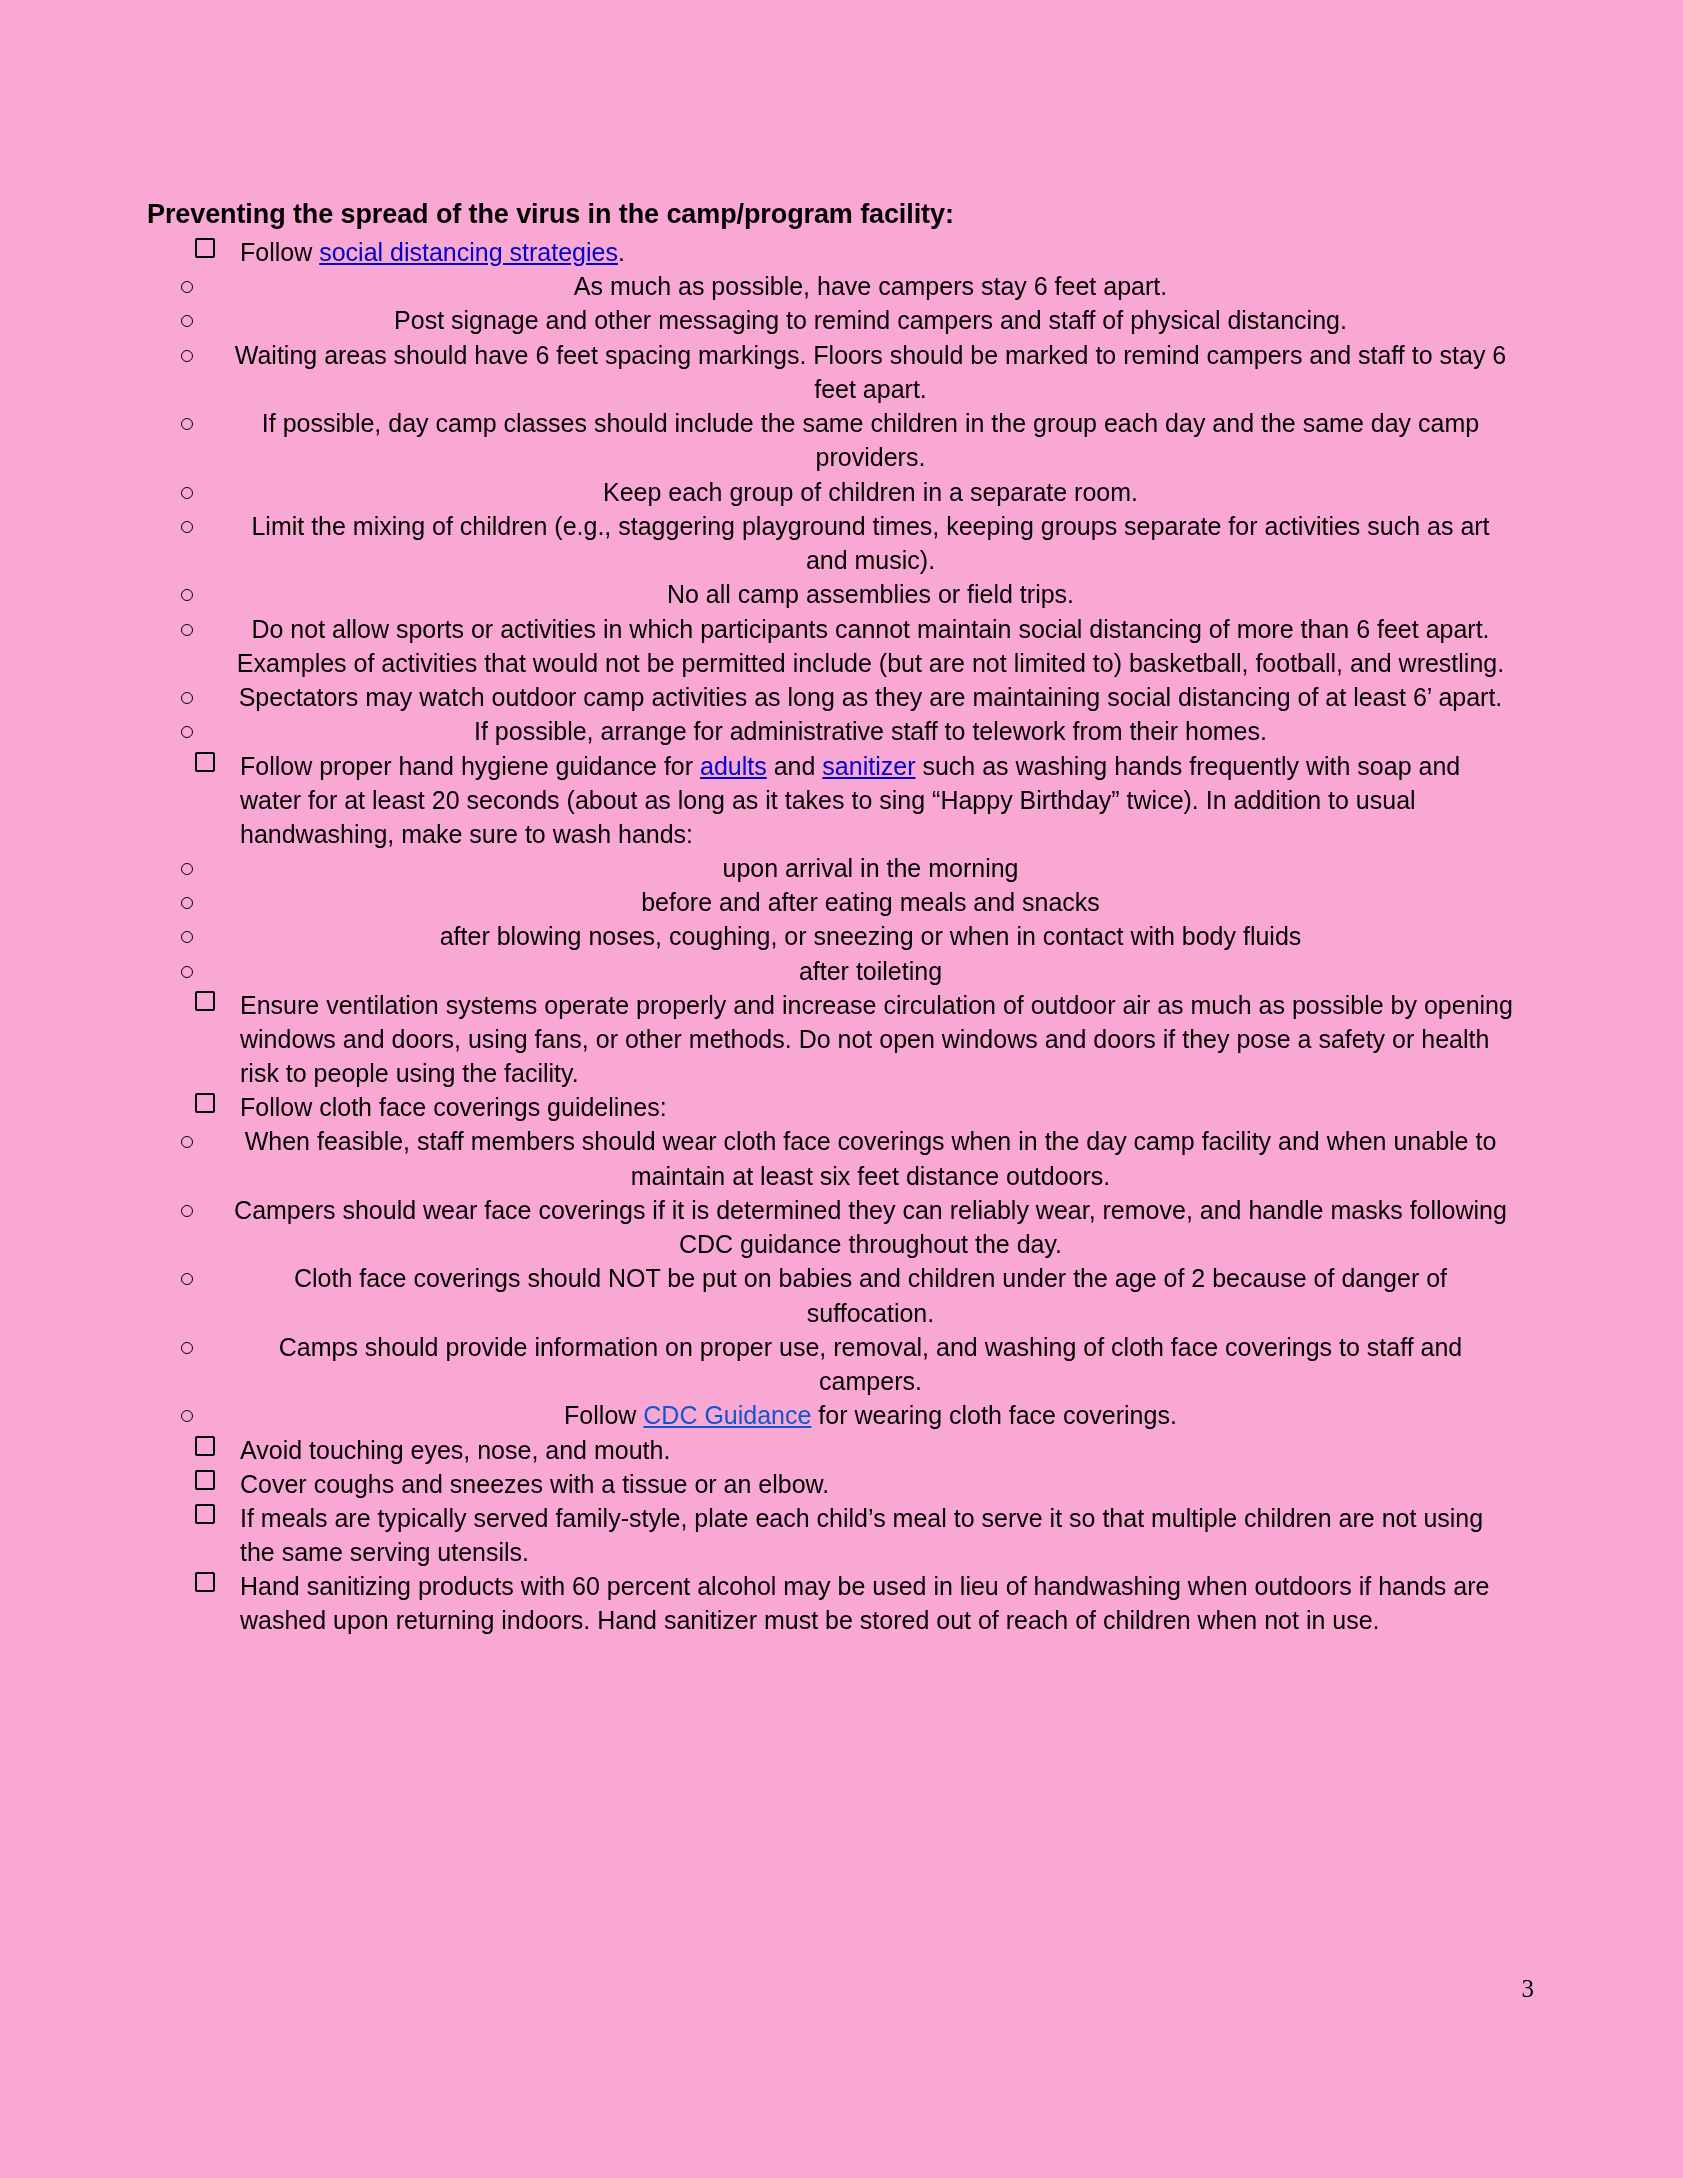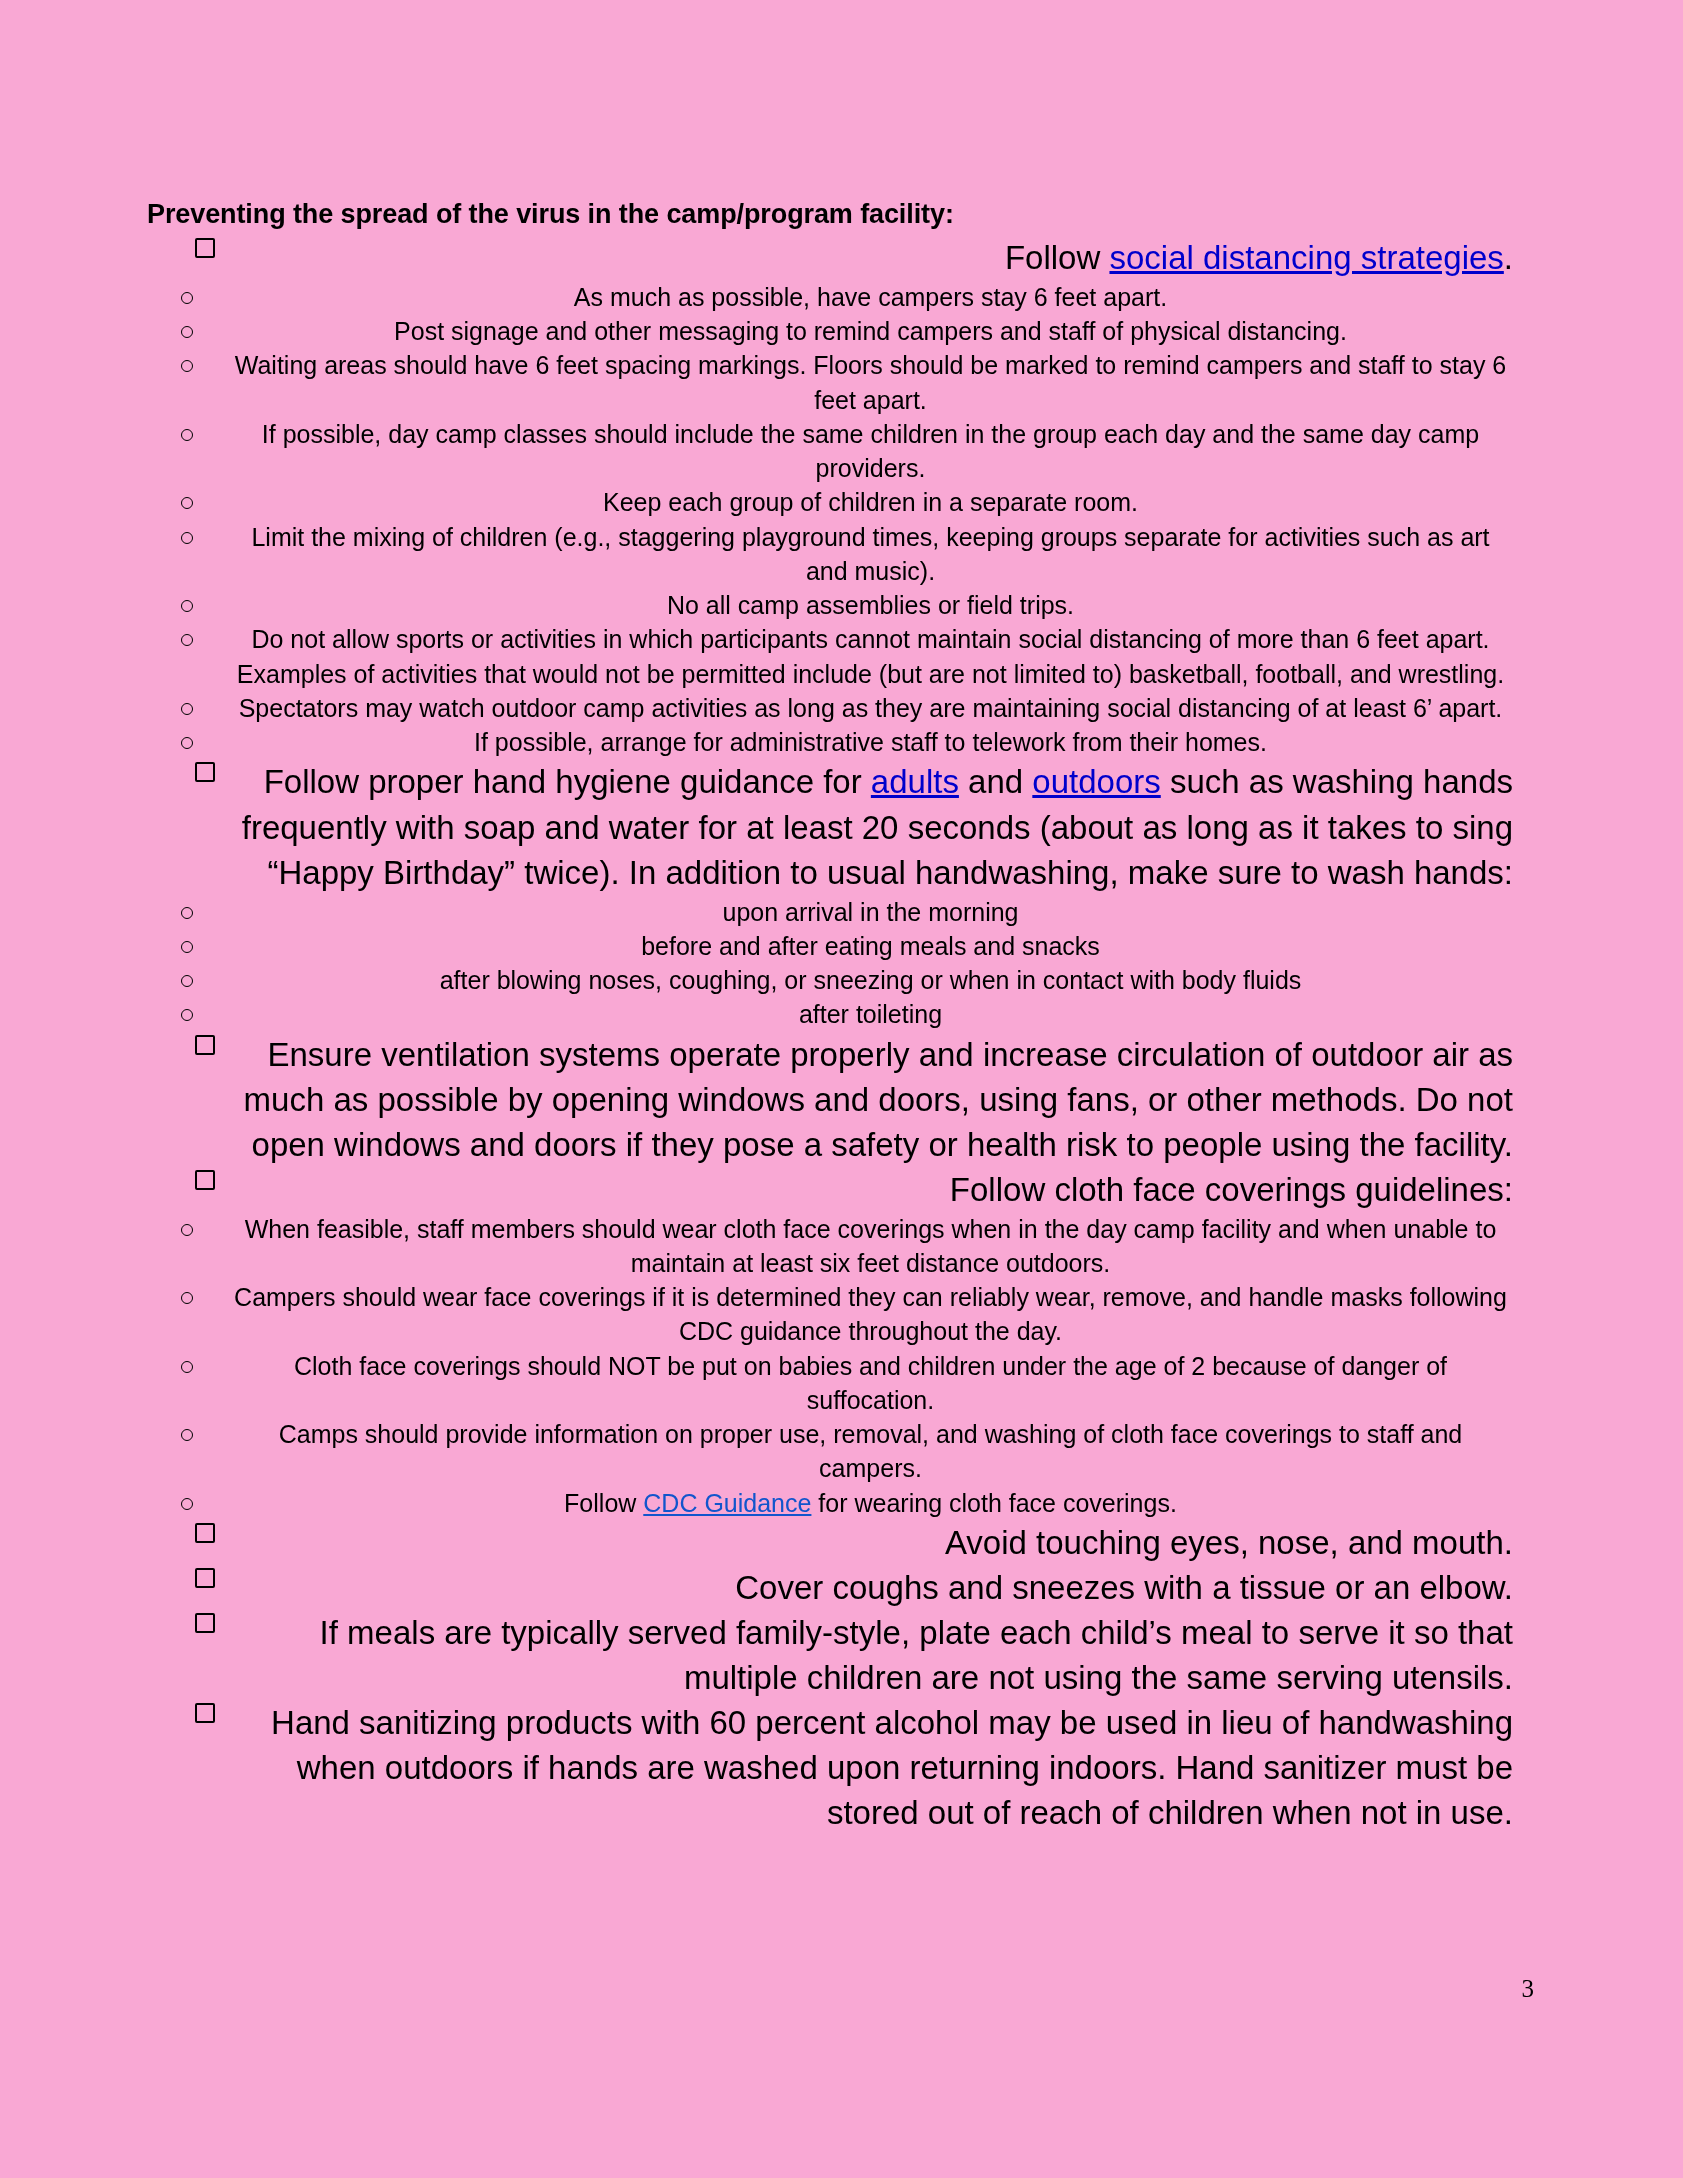--- a/index.html
+++ b/index.html
@@ -32,24 +32,24 @@
   }
   
   ul.lvl1 {
     list-style: none;
     margin: 0;
     padding: 0;
   }
   li.l1 {
     position: relative;
     padding-left: 93px;
-    font-size: 33px;
+    font-size: 25px;
     line-height: 1.365;
     margin: 0 0 0 0;
-    text-align: right;
+    text-align: left;
   }
   li.l1 > .marker {
     position: absolute;
     left: 48px;
     top: 3px;
     width: 20px;
     height: 20px;
     border: 2.5px solid #000;
     border-radius: 2px;
     box-sizing: border-box;
@@ -116,21 +116,21 @@
         <li class="l2"><span class="marker"></span><span>Keep each group of children in a separate room.</span></li>
         <li class="l2"><span class="marker"></span><span>Limit the mixing of children (e.g., staggering playground times, keeping groups separate for activities such as art and music).</span></li>
         <li class="l2"><span class="marker"></span><span>No all camp assemblies or field trips.</span></li>
         <li class="l2"><span class="marker"></span><span>Do not allow sports or activities in which participants cannot maintain social distancing of more than 6 feet apart.  Examples of activities that would not be permitted include (but are not limited to) basketball, football, and wrestling.</span></li>
         <li class="l2"><span class="marker"></span><span>Spectators may watch outdoor camp activities as long as they are maintaining social distancing of at least 6’ apart.</span></li>
         <li class="l2"><span class="marker"></span><span>If possible, arrange for administrative staff to telework from their homes.</span></li>
       </ul>
 
       <li class="l1">
         <span class="marker"></span>
-        <span>Follow proper hand hygiene guidance for </span><a class="doclink" href="#">adults</a><span> and </span><a class="doclink" href="#">outdoors</a><span> such as washing hands frequently with soap and water for at least 20 seconds (about as long as it takes to sing “Happy Birthday” twice). In addition to usual handwashing, make sure to wash hands:</span>
+        <span>Follow proper hand hygiene guidance for </span><a class="doclink" href="#">adults</a><span> and </span><a class="doclink" href="#">sanitizer</a><span> such as washing hands frequently with soap and water for at least 20 seconds (about as long as it takes to sing “Happy Birthday” twice). In addition to usual handwashing, make sure to wash hands:</span>
       </li>
       <ul class="lvl2">
         <li class="l2"><span class="marker"></span><span>upon arrival in the morning</span></li>
         <li class="l2"><span class="marker"></span><span>before and after eating meals and snacks</span></li>
         <li class="l2"><span class="marker"></span><span>after blowing noses, coughing, or sneezing or when in contact with body fluids</span></li>
         <li class="l2"><span class="marker"></span><span>after toileting</span></li>
       </ul>
 
       <li class="l1">
         <span class="marker"></span>

